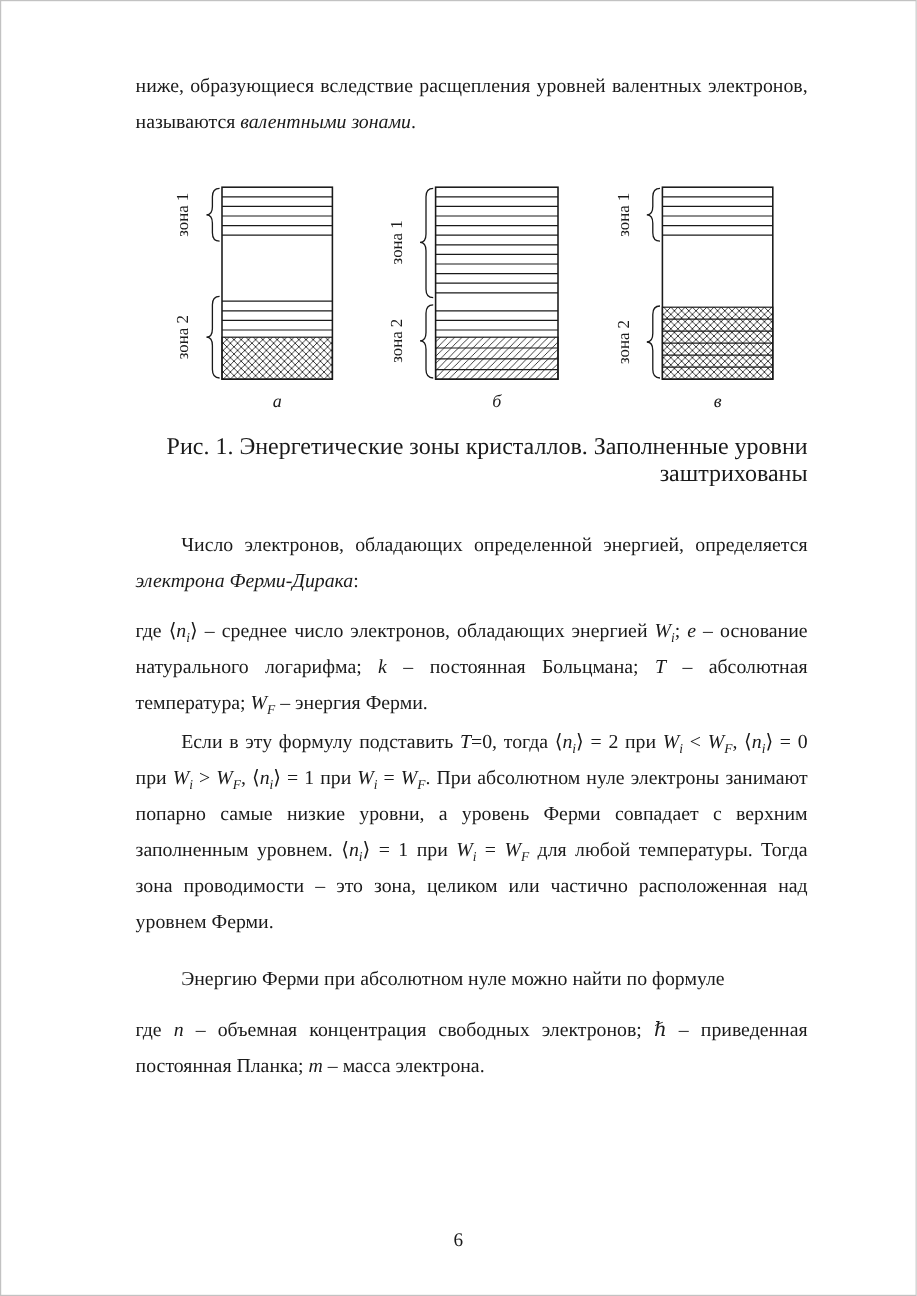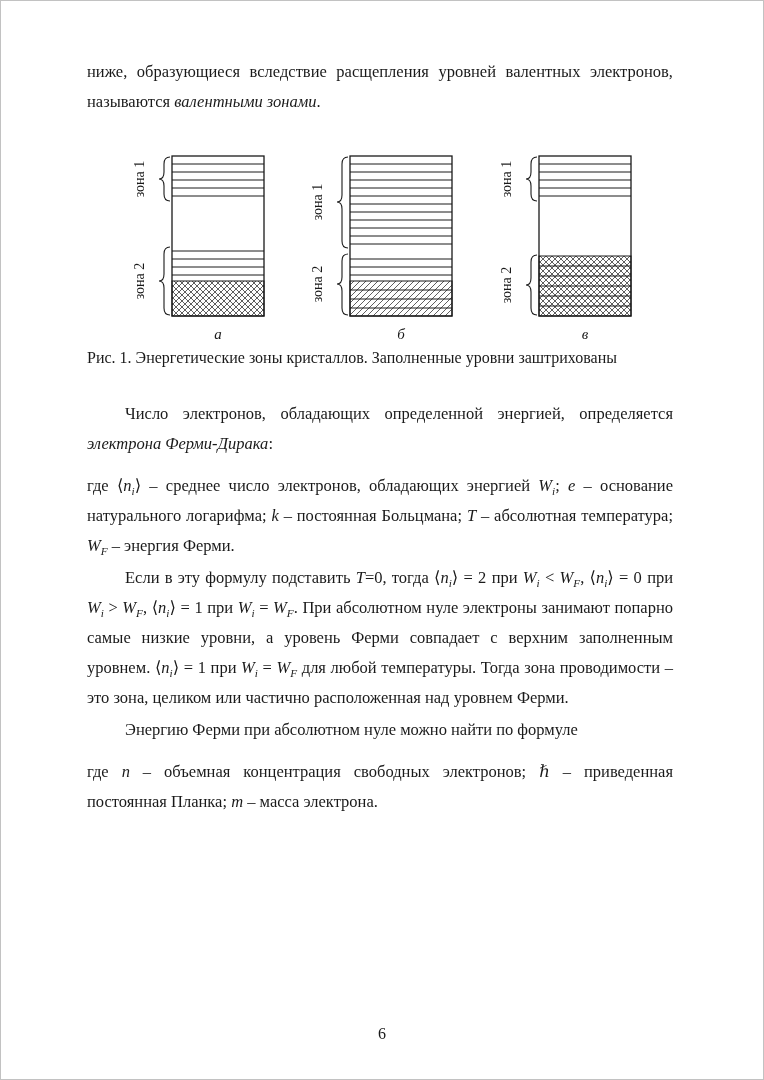--- a/index.html
+++ b/index.html
@@ -4,37 +4,37 @@
 <style>
   html, body { margin:0; padding:0; background:#e9e9e9; }
   body { font-family:"Liberation Serif","DejaVu Serif",serif; color:#1a1a1a; }
   .page {
     position:relative;
     width:764px; height:1080px;
     margin:0 auto;
     background:#ffffff;
     border:1px solid #c2c2c2;
     box-sizing:border-box;
-    padding:56px 90px 0 86px;
+    padding:56px 90px 0 112px;
     overflow:hidden;
   }
   p.body-text {
     margin:0;
     font-size:16.5px;
     line-height:30px;
     text-align:justify;
   }
   p.indent { text-indent:38px; }
   i { font-style:italic; }
   sub, sup { font-size:68%; line-height:0; }
 
   
   .figure { margin:34px 0 0 0; }
   .diagrams { display:flex; justify-content:center; align-items:flex-end; gap:26px; }
-  .caption { text-align:left; font-size:16px; margin-top:2px; }
+  .caption { text-align:right; font-size:20px; margin-top:14px; }
   svg .box   { fill:none; stroke:#1a1a1a; stroke-width:1.3; }
   svg .brace { fill:none; stroke:#1a1a1a; stroke-width:1.1; }
   svg .lvl line { stroke:#1a1a1a; stroke-width:1; }
   svg .hatch { stroke:#1a1a1a; stroke-width:1; }
   svg .zlabel { font-size:14px; font-family:"Liberation Serif","DejaVu Serif",serif; fill:#1a1a1a; }
   svg .letter { font-size:15px; font-style:italic; font-family:"Liberation Serif","DejaVu Serif",serif; fill:#1a1a1a; }
 
   
   .equation {
     position:relative;
@@ -161,20 +161,20 @@
     <figcaption class="caption">Рис. 1. Энергетические зоны кристаллов. Заполненные уровни заштрихованы</figcaption>
   </figure>
 
   <p class="body-text indent" style="margin-top:32px">Число электронов, обладающих определенной энергией, определяется <i>электрона Ферми-Дирака</i>:</p>
 
 
   <p class="body-text" style="margin-top:12px">где ⟨<i>n<sub>i</sub></i>⟩ – среднее число электронов, обладающих энергией <i>W<sub>i</sub></i>; <i>e</i> – основание натурального логарифма; <i>k</i> – постоянная Больцмана; <i>T</i> – абсолютная температура; <i>W<sub>F</sub></i> – энергия Ферми.</p>
 
   <p class="body-text indent" style="margin-top:2px">Если в эту формулу подставить <i>T</i>=0, тогда ⟨<i>n<sub>i</sub></i>⟩ = 2 при <i>W<sub>i</sub></i> &lt; <i>W<sub>F</sub></i>, ⟨<i>n<sub>i</sub></i>⟩ = 0 при <i>W<sub>i</sub></i> &gt; <i>W<sub>F</sub></i>, ⟨<i>n<sub>i</sub></i>⟩ = 1 при <i>W<sub>i</sub></i> = <i>W<sub>F</sub></i>. При абсолютном нуле электроны занимают попарно самые низкие уровни, а уровень Ферми совпадает с верхним заполненным уровнем. ⟨<i>n<sub>i</sub></i>⟩ = 1 при <i>W<sub>i</sub></i> = <i>W<sub>F</sub></i> для любой температуры. Тогда зона проводимости – это зона, целиком или частично расположенная над уровнем Ферми.</p>
 
-  <p class="body-text indent" style="margin-top:2px">Энергию Ферми при абсолютном нуле можно найти по формуле</p>
+  <p class="body-text indent" style="margin-top:18px">Энергию Ферми при абсолютном нуле можно найти по формуле</p>
 
 
   <p class="body-text" style="margin-top:12px">где <i>n</i> – объемная концентрация свободных электронов; <i>ℏ</i> – приведенная постоянная Планка; <i>m</i> – масса электрона.</p>
 
   <div class="page-number">6</div>
 
 </div>
 
 </body></html>

